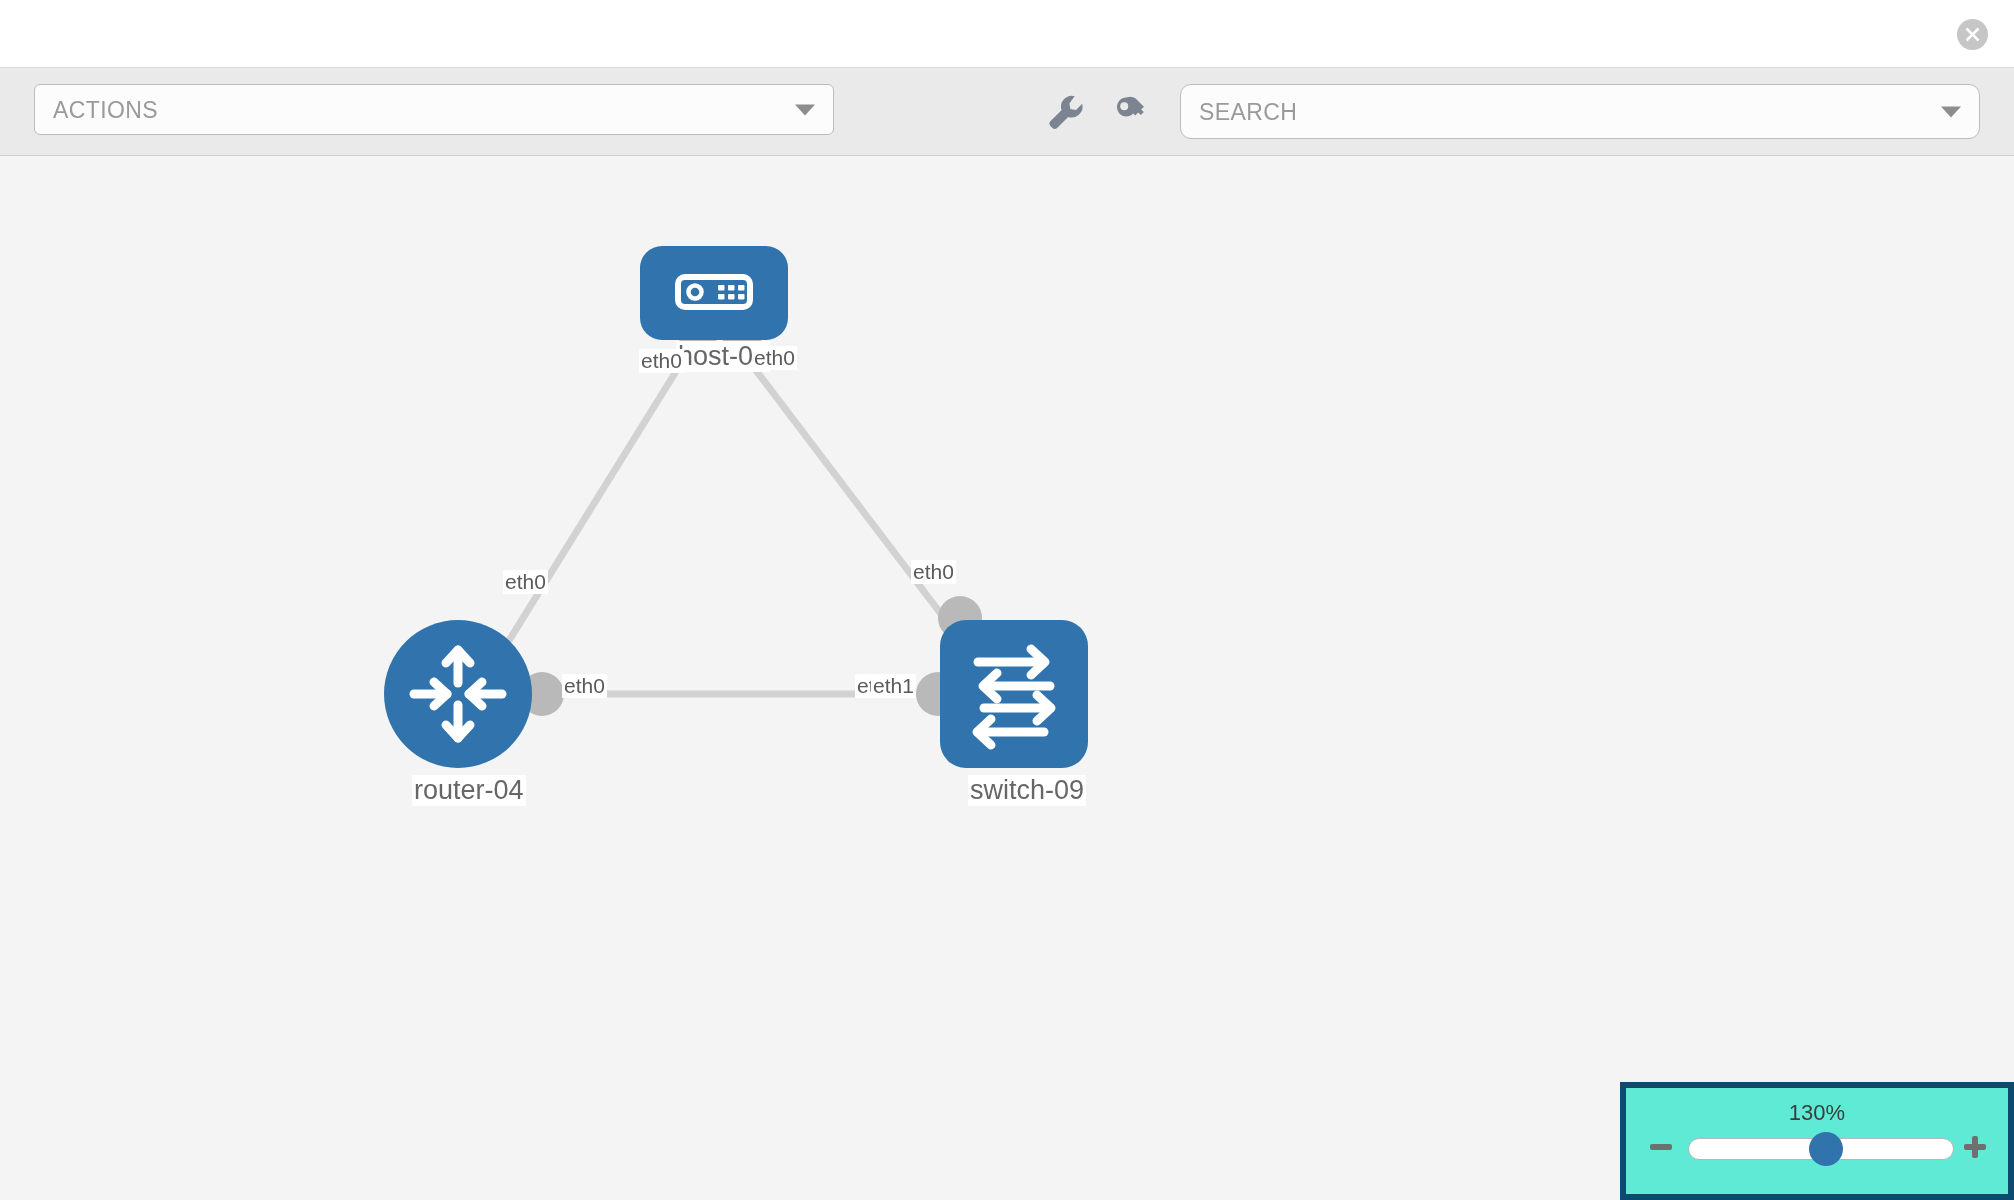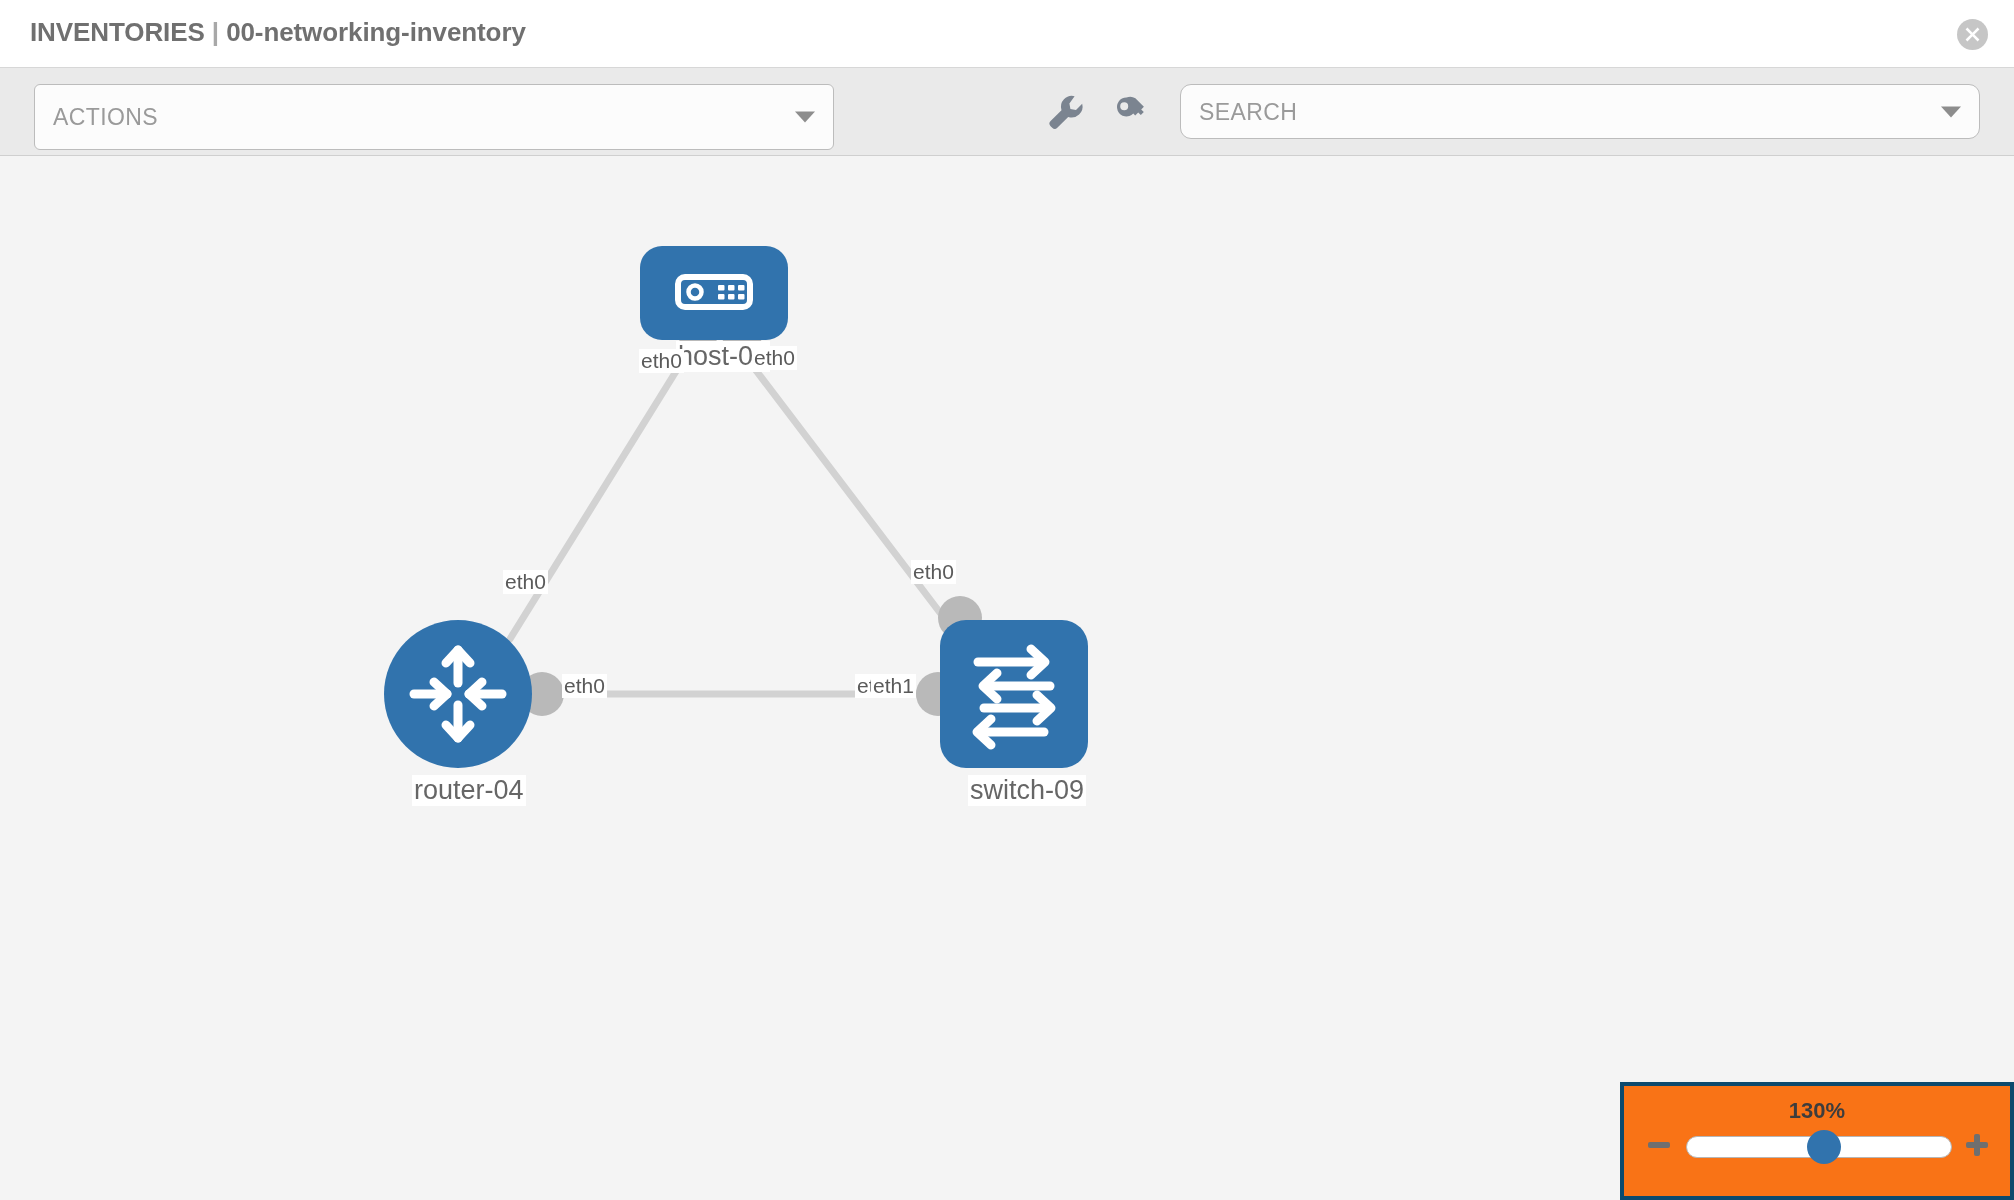--- a/index.html
+++ b/index.html
@@ -94,21 +94,21 @@
     width: 0; height: 0;
     border-left: 10px solid transparent;
     border-right: 10px solid transparent;
     border-top: 11px solid #8d8d8d;
   }
 
   #actions-select {
     left: 34px;
     top: 16px;
     width: 800px;
-    height: 66px;
+    height: 51px;
   }
 
   #search-select {
     left: 1180px;
     top: 16px;
     width: 800px;
     height: 55px;
     border-radius: 11px;
   }
 
@@ -179,24 +179,23 @@
     background: #b9b9b9;
   }
 
   
   #zoom-panel {
     position: absolute;
     left: 1620px;
     top: 1082px;
     width: 394px;
     height: 118px;
-    background: #f97316;
-    border: 4px solid #0c4a6e;
-    box-sizing: border-box;
-    font-weight: bold;
+    background: #5eead4;
+    border: 6px solid #0c4a6e;
+    box-sizing: border-box;
   }
   #zoom-value {
     position: absolute;
     left: 0; right: 0;
     top: 12px;
     text-align: center;
     font-size: 22px;
     color: #3d3d3d;
   }
   #zoom-minus, #zoom-plus {
@@ -231,25 +230,20 @@
     background: #3173ad;
     cursor: pointer;
   }
 </style>
 </head>
 <body>
 
 <div id="app">
 
   <div id="header">
-    <div id="breadcrumb">
-      <span>INVENTORIES</span>
-      <span class="sep">|</span>
-      <span>00-networking-inventory</span>
-    </div>
 
     <div id="close-btn">
       <svg width="31" height="31" viewBox="0 0 31 31" aria-hidden="true">
         <path d="M10.4 8.6 L15.5 13.7 L20.6 8.6 L22.4 10.4 L17.3 15.5 L22.4 20.6 L20.6 22.4 L15.5 17.3 L10.4 22.4 L8.6 20.6 L13.7 15.5 L8.6 10.4 Z" fill="#ffffff"></path>
       </svg>
     </div>
   </div>
 
   <div id="toolbar">
 

